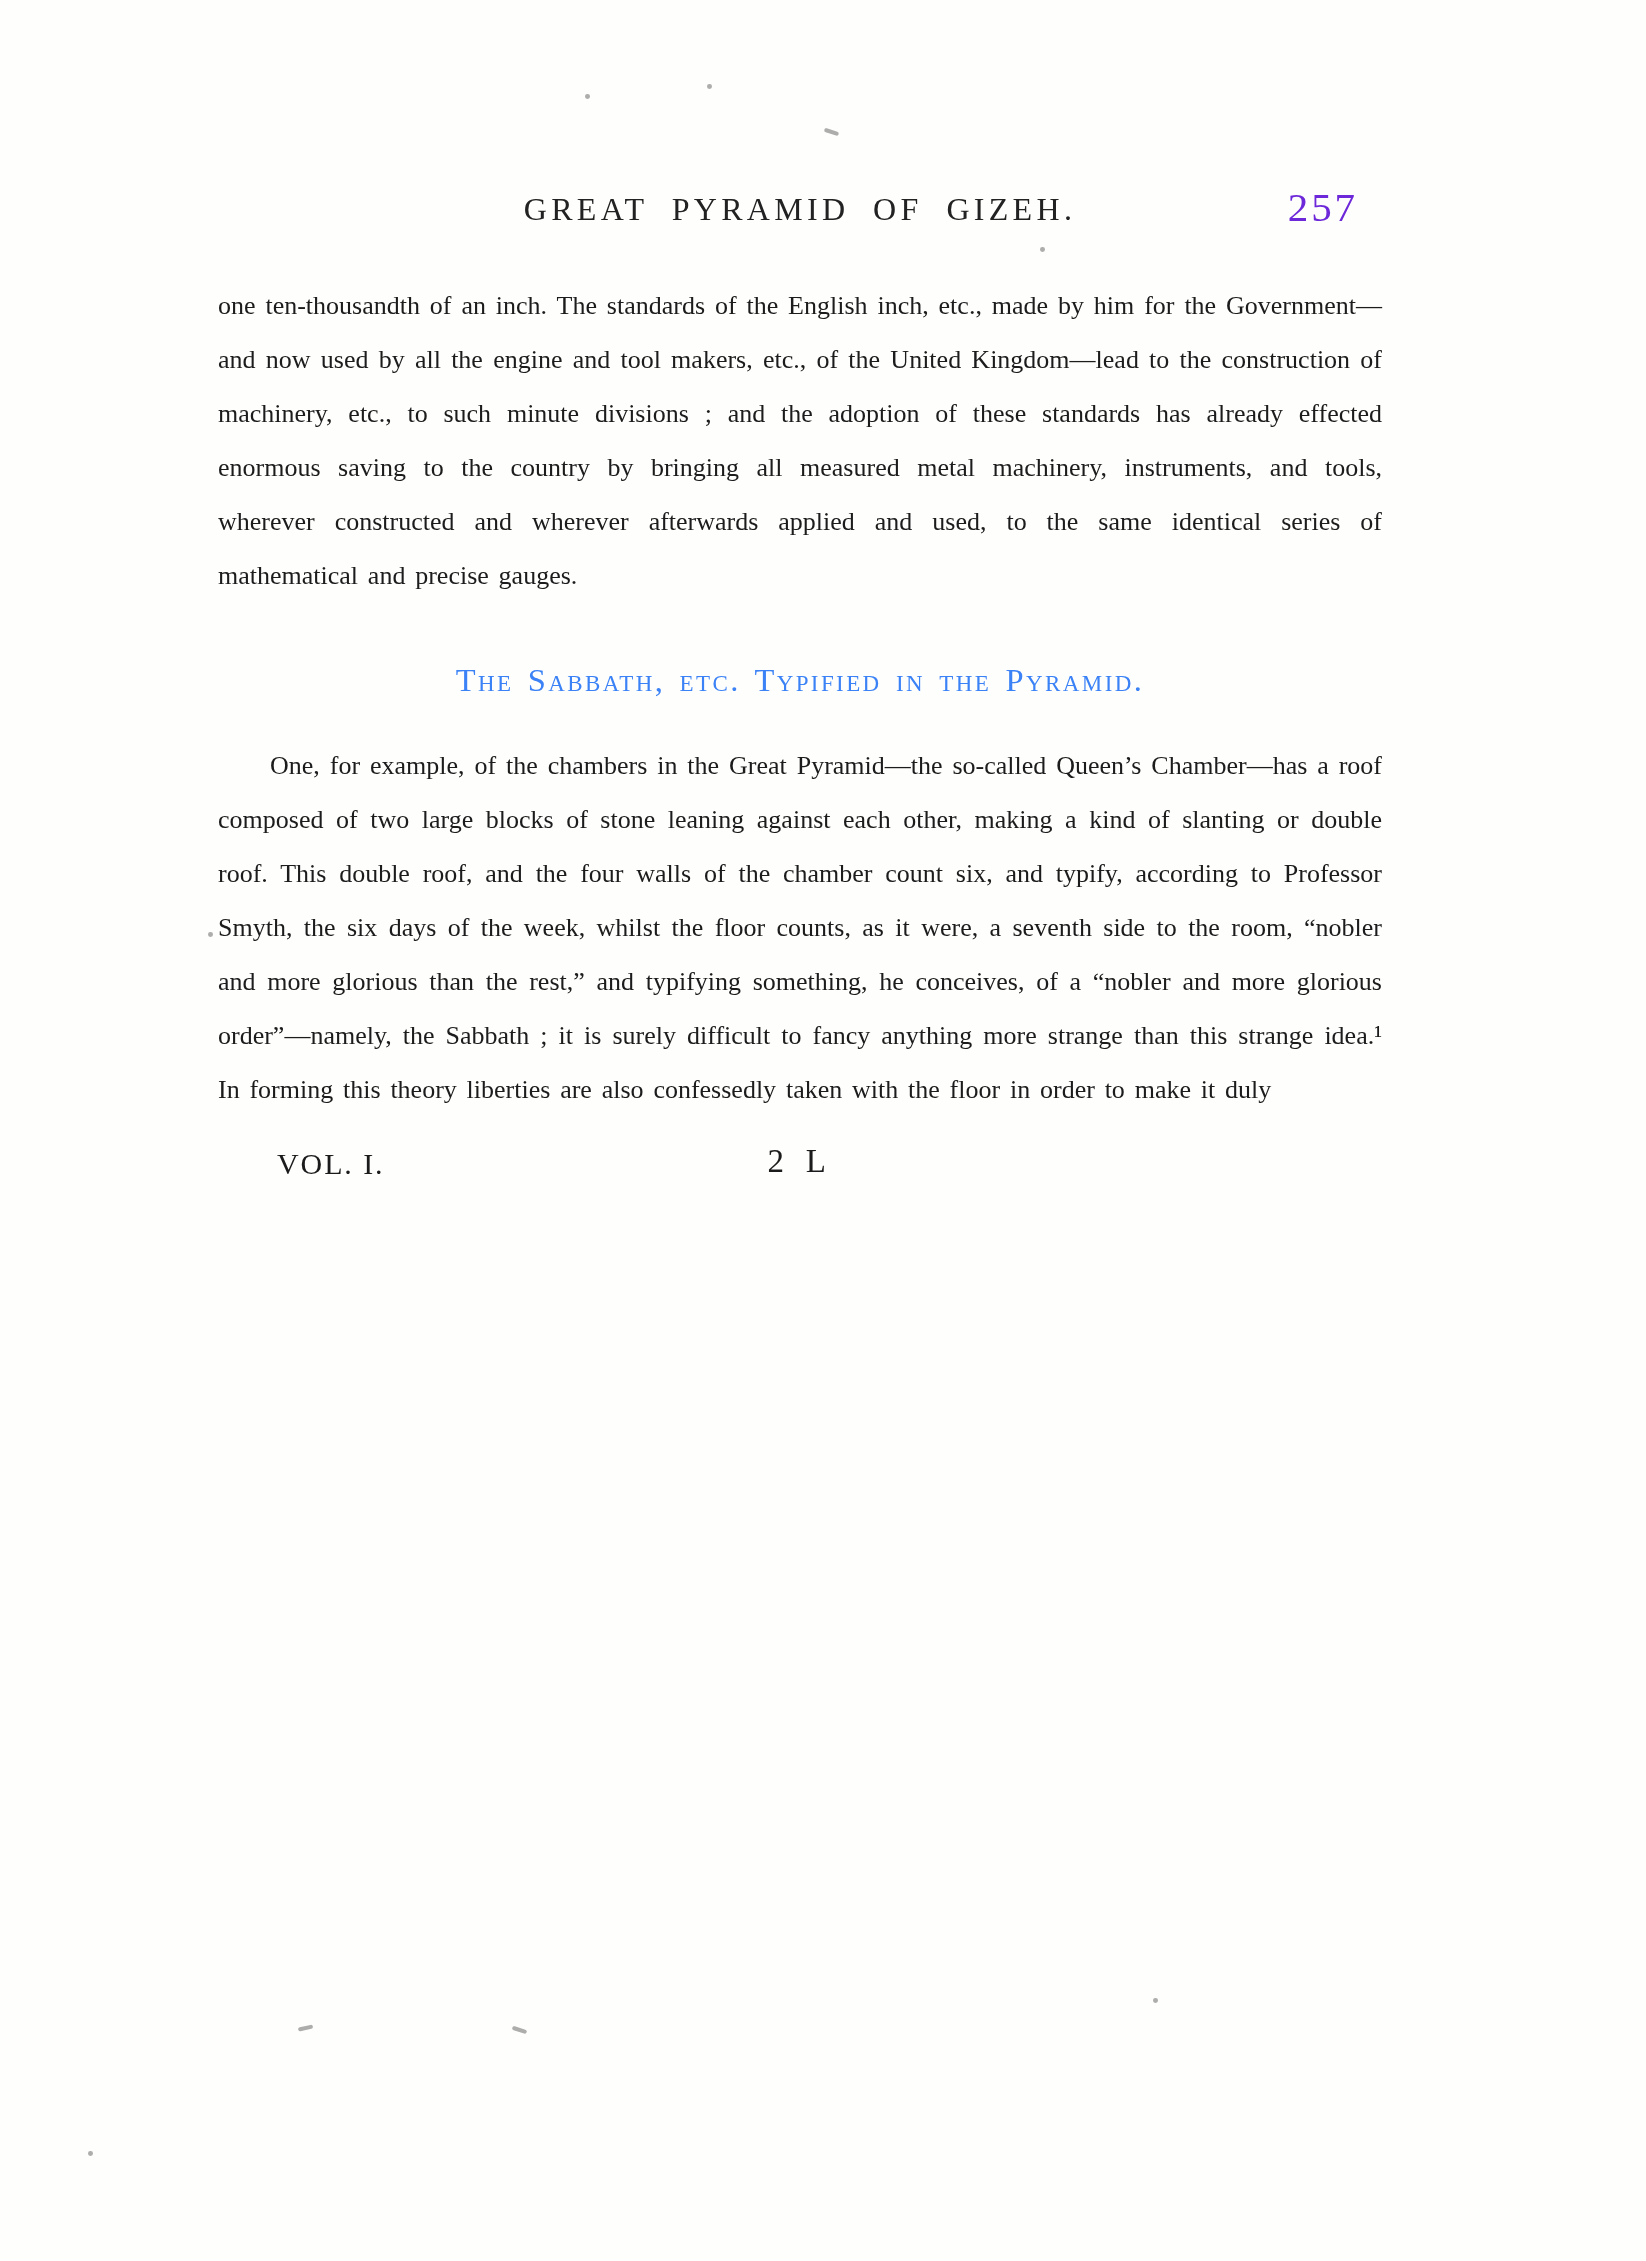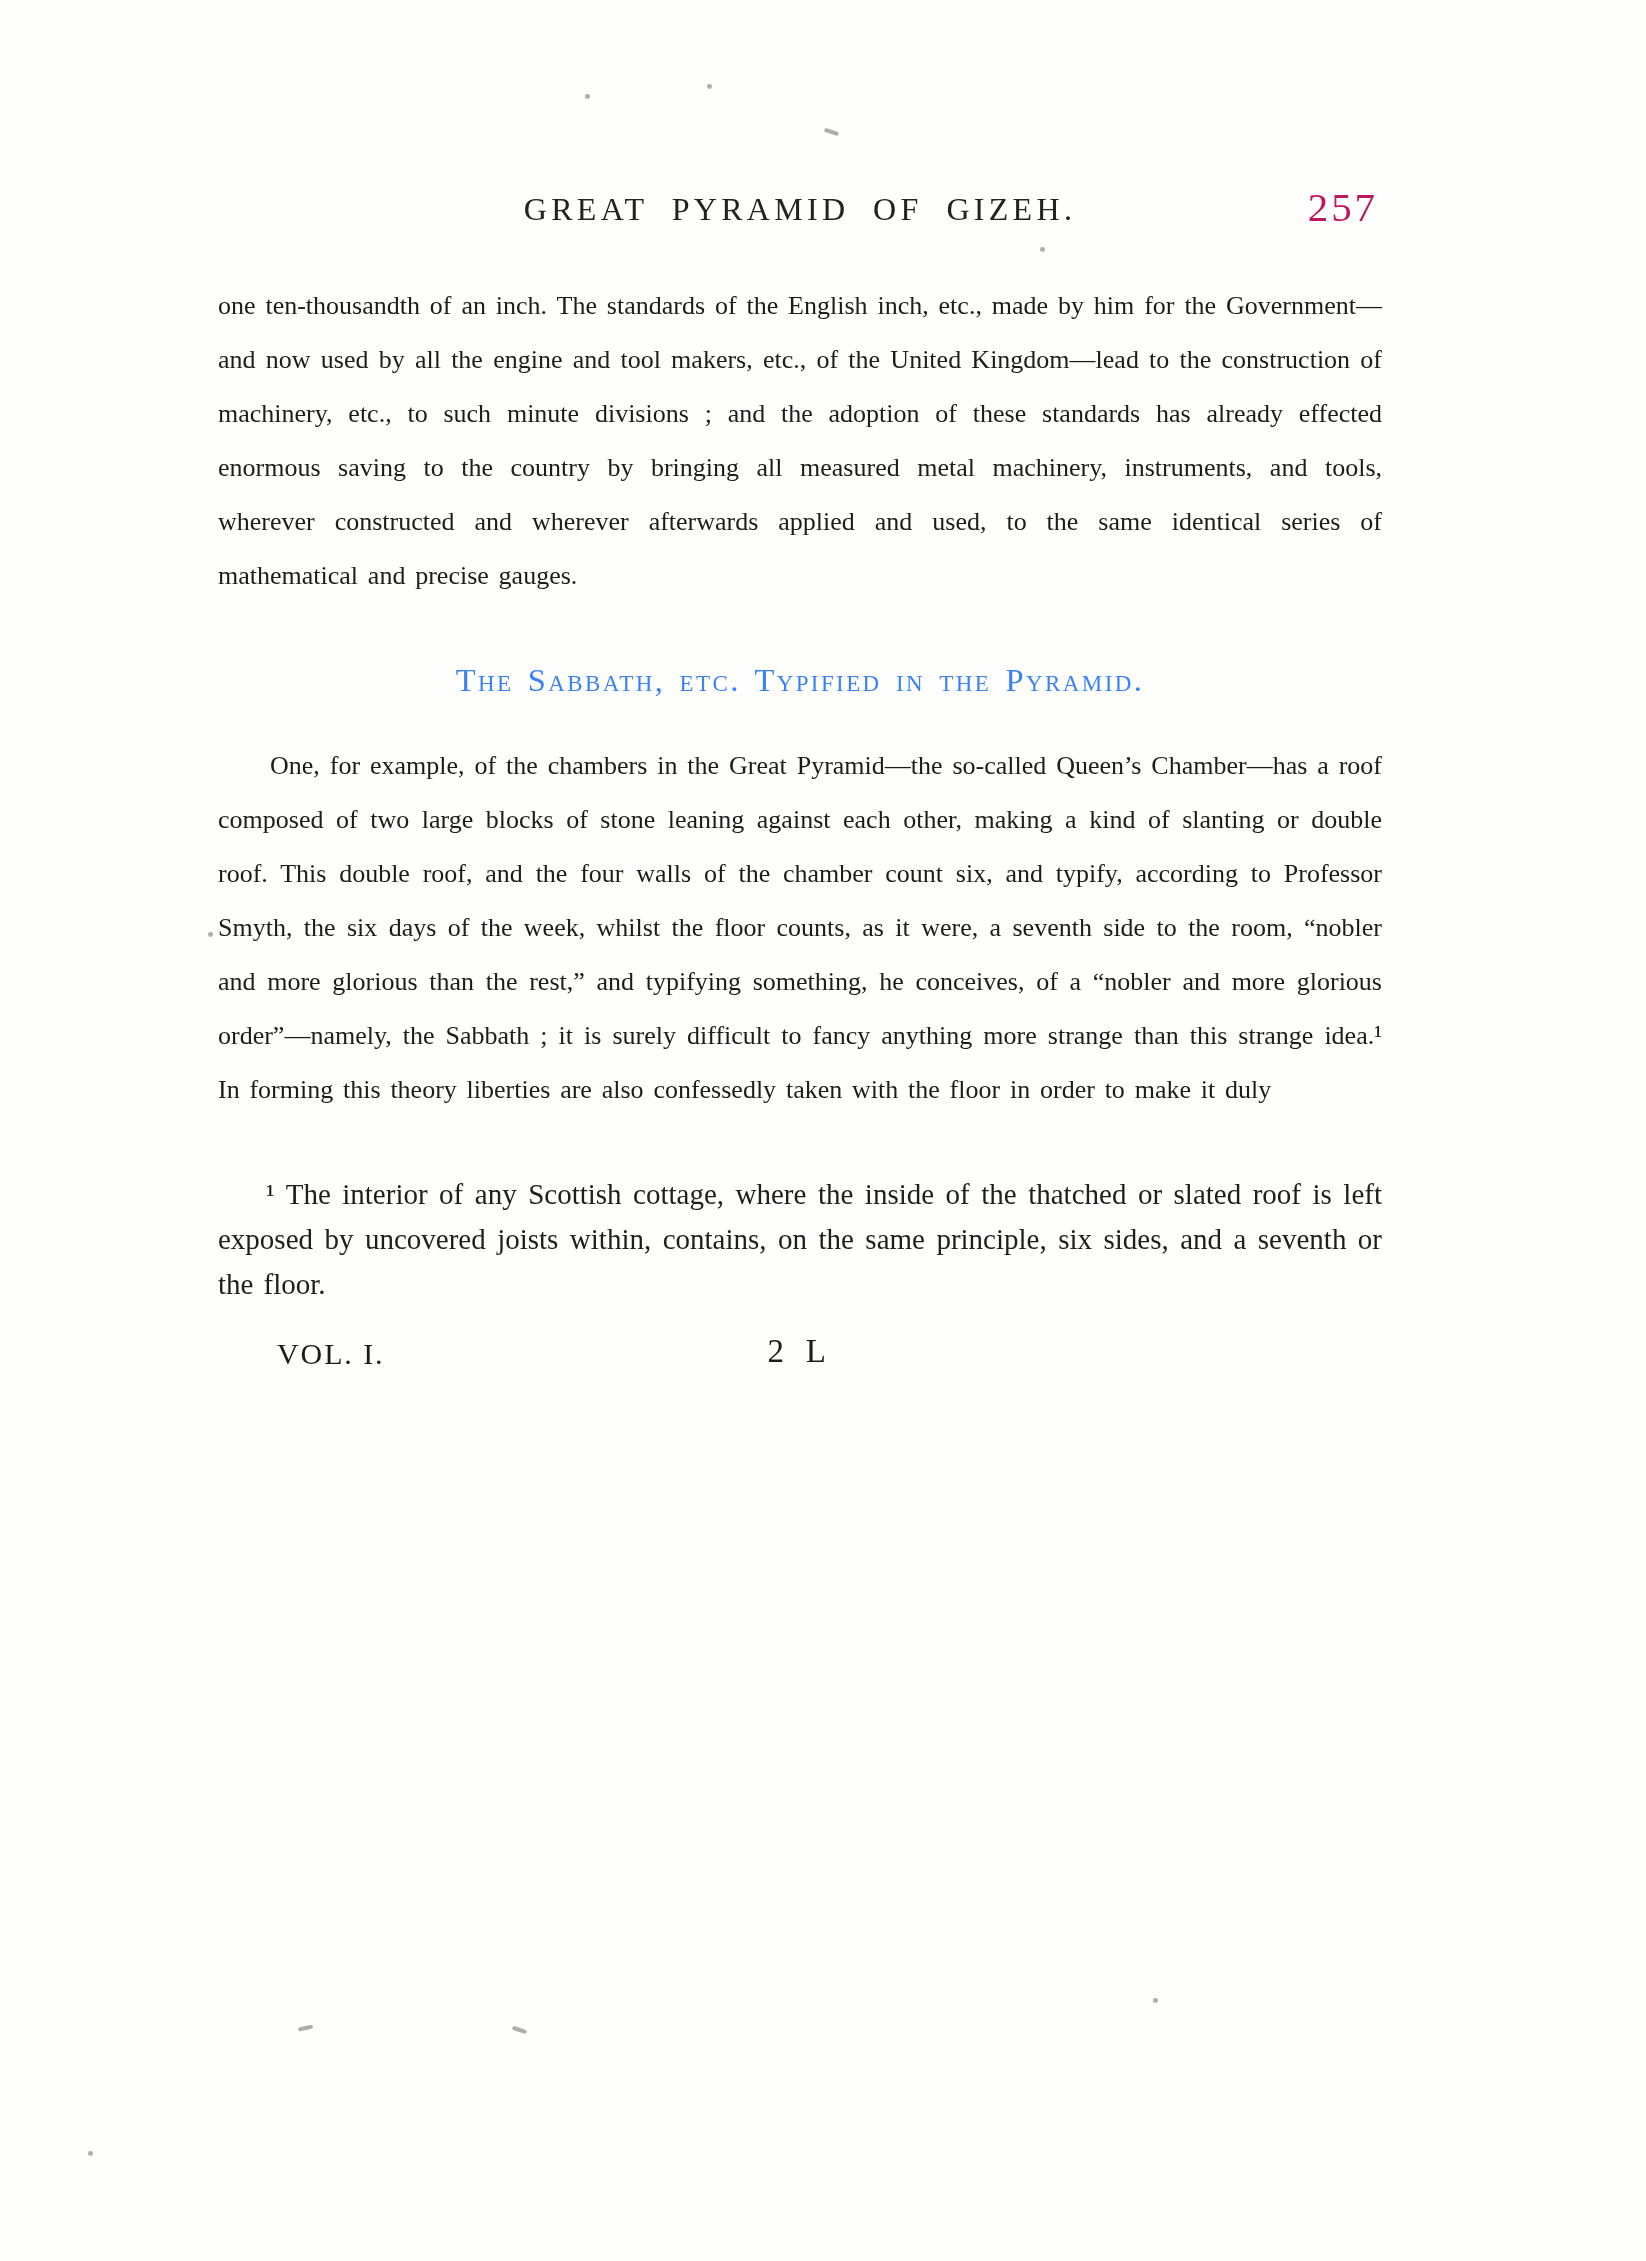--- a/index.html
+++ b/index.html
@@ -22,25 +22,25 @@
     text-align: center;
   }
   .head-title {
     font-size: 32px;
     letter-spacing: 4.3px;
     word-spacing: 11.5px;
     color: #222;
   }
   .page-number {
     position: absolute;
-    right: 4px;
+    right: 24px;
     top: -7.6px;
     font-size: 41px;
     letter-spacing: 2.9px;
-    color: #be185d;
+    color: #6d28d9;
   }
   
   .text-block {
     position: absolute;
     left: 218px;
     top: 279px;
     width: 1164px;
   }
   p.body-par {
     font-size: 26px;
@@ -114,21 +114,20 @@
 
   <div class="text-block">
 
     <p class="body-par">one ten-thousandth of an inch.  The standards of the English inch, etc., made by him for the Government—and now used by all the engine and tool makers, etc., of the United Kingdom—lead to the construction of machinery, etc., to such minute divisions&nbsp;; and the adoption of these standards has already effected enormous saving to the country by bringing all measured metal machinery, instruments, and tools, wherever constructed and wherever afterwards applied and used, to the same identical series of mathematical and precise gauges.</p>
 
     <h2 class="section-heading">The Sabbath, etc. Typified in the Pyramid.</h2>
 
 
     <p class="body-par indent">One, for example, of the chambers in the Great Pyramid—the so-called Queen’s Chamber—has a roof composed of two large blocks of stone leaning against each other, making a kind of slanting or double roof.  This double roof, and the four walls of the chamber count six, and typify, according to Professor Smyth, the six days of the week, whilst the floor counts, as it were, a seventh side to the room, “nobler and more glorious than the rest,” and typifying something, he conceives, of a “nobler and more glorious order”—namely, the Sabbath&nbsp;; it is surely difficult to fancy anything more strange than this strange idea.¹  In forming this theory liberties are also confessedly taken with the floor in order to make it duly</p>
 
-    <p class="footnote">¹ The interior of any Scottish cottage, where the inside of the thatched or slated roof is left exposed by uncovered joists within, contains, on the same principle, six sides, and a seventh or the floor.</p>
 
     <div class="footer-line">
       <span class="volume">VOL. I.</span>
       <span class="signature">2 L</span>
     </div>
 
   </div>
 
   <div class="speck dash" style="left:824px; top:130px;"></div>
   <div class="speck tiny" style="left:585px; top:94px;"></div>

